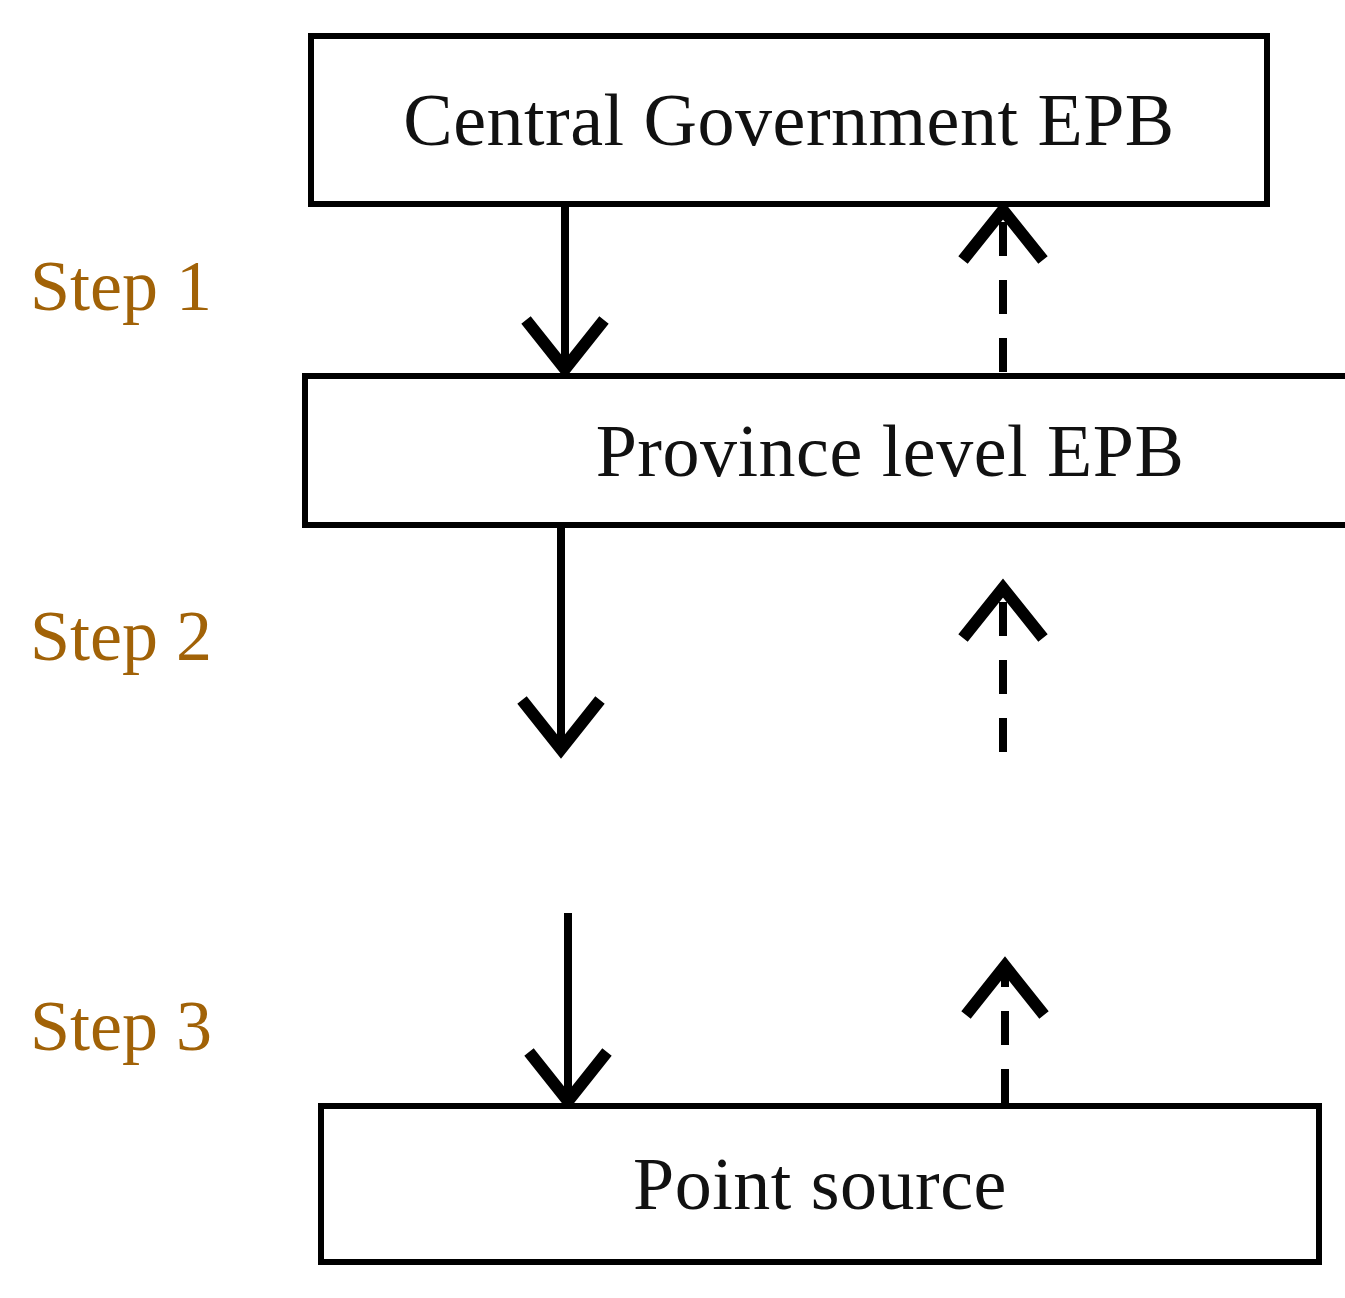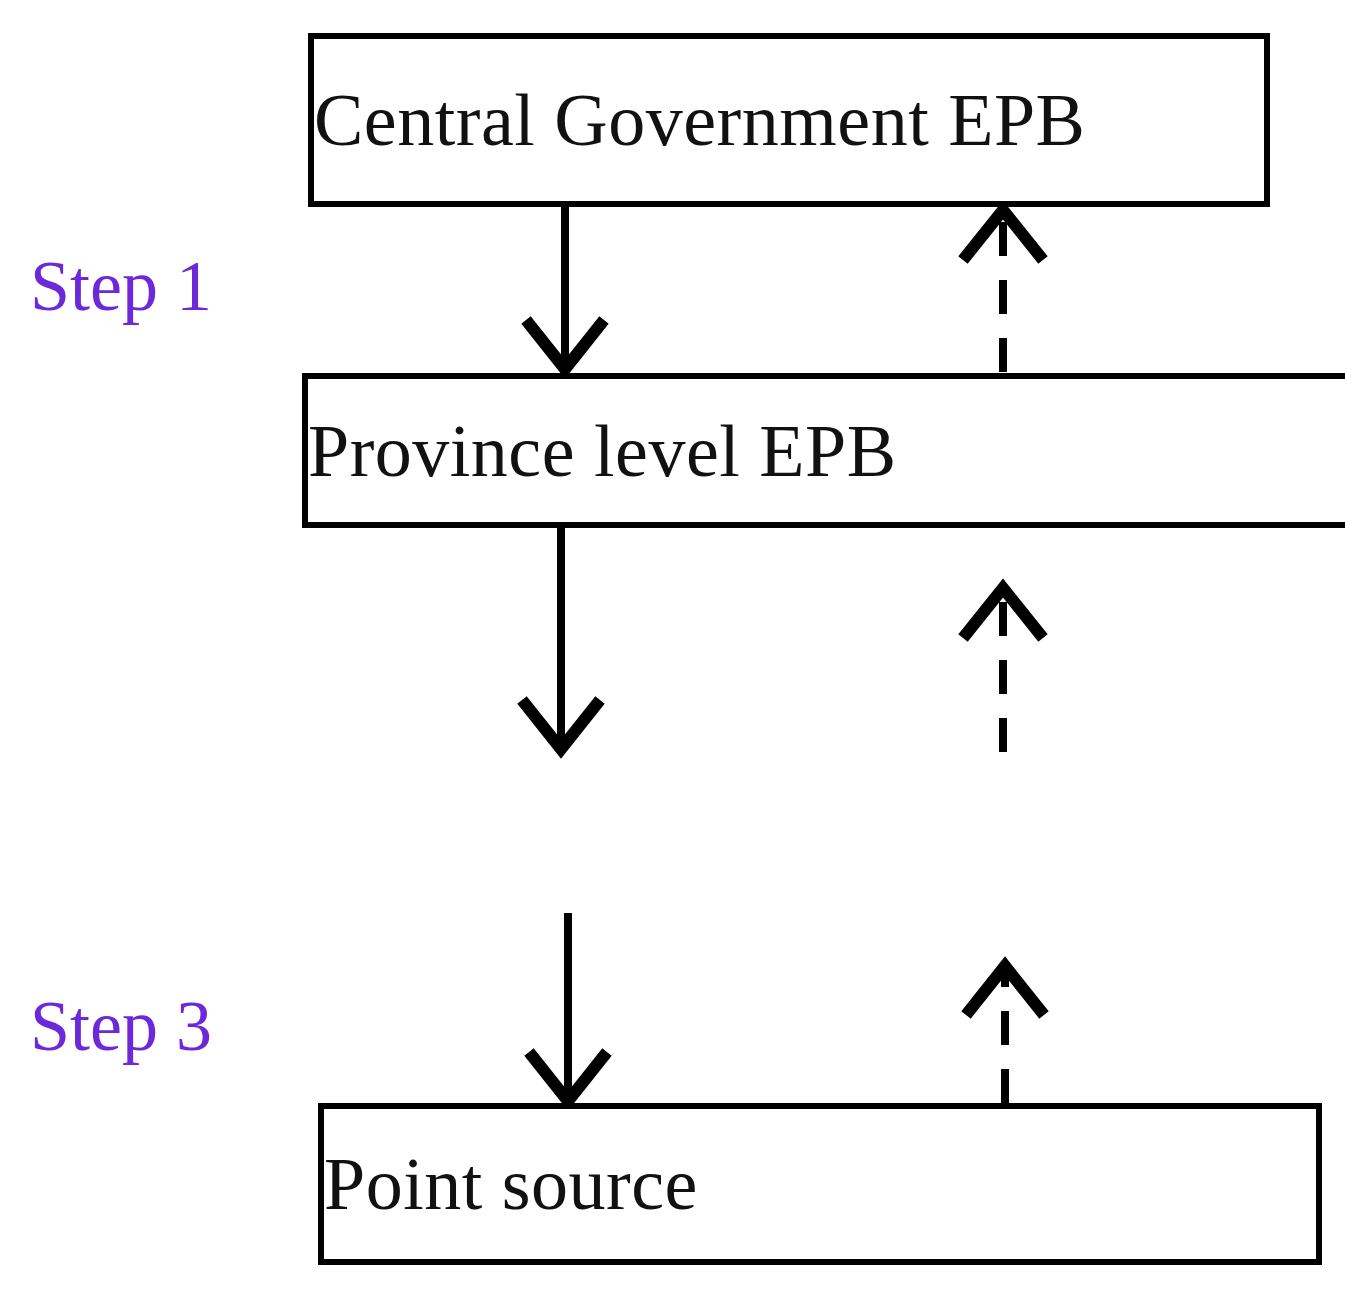--- a/index.html
+++ b/index.html
@@ -18,37 +18,37 @@
     background: #ffffff;
     overflow: hidden;
   }
   .node-box {
     position: absolute;
     box-sizing: border-box;
     background: #ffffff;
     border: 6px solid #000000;
     display: flex;
     align-items: center;
-    justify-content: flex-start;
+    justify-content: center;
   }
   .node-label {
     font-family: "Liberation Serif", "DejaVu Serif", serif;
     font-size: 74px;
     line-height: 1;
     color: #111111;
     letter-spacing: 0.5px;
     white-space: nowrap;
     text-align: center;
   }
   .step-label {
     position: absolute;
     font-family: "Liberation Serif", "DejaVu Serif", serif;
     font-size: 72px;
     line-height: 1;
-    color: #6d28d9;
+    color: #a16207;
     white-space: nowrap;
   }
   .edge-layer {
     position: absolute;
     left: 0;
     top: 0;
     width: 1345px;
     height: 1298px;
     pointer-events: none;
   }
@@ -108,15 +108,16 @@
   <div class="node-box" id="box-province">
     <span class="node-label">Province level EPB</span>
   </div>
 
 
   <div class="node-box" id="box-point">
     <span class="node-label">Point source</span>
   </div>
 
   <div class="step-label" id="step-1">Step 1</div>
+  <div class="step-label" id="step-2">Step 2</div>
   <div class="step-label" id="step-3">Step 3</div>
 
 </div>
 
 </body></html>

